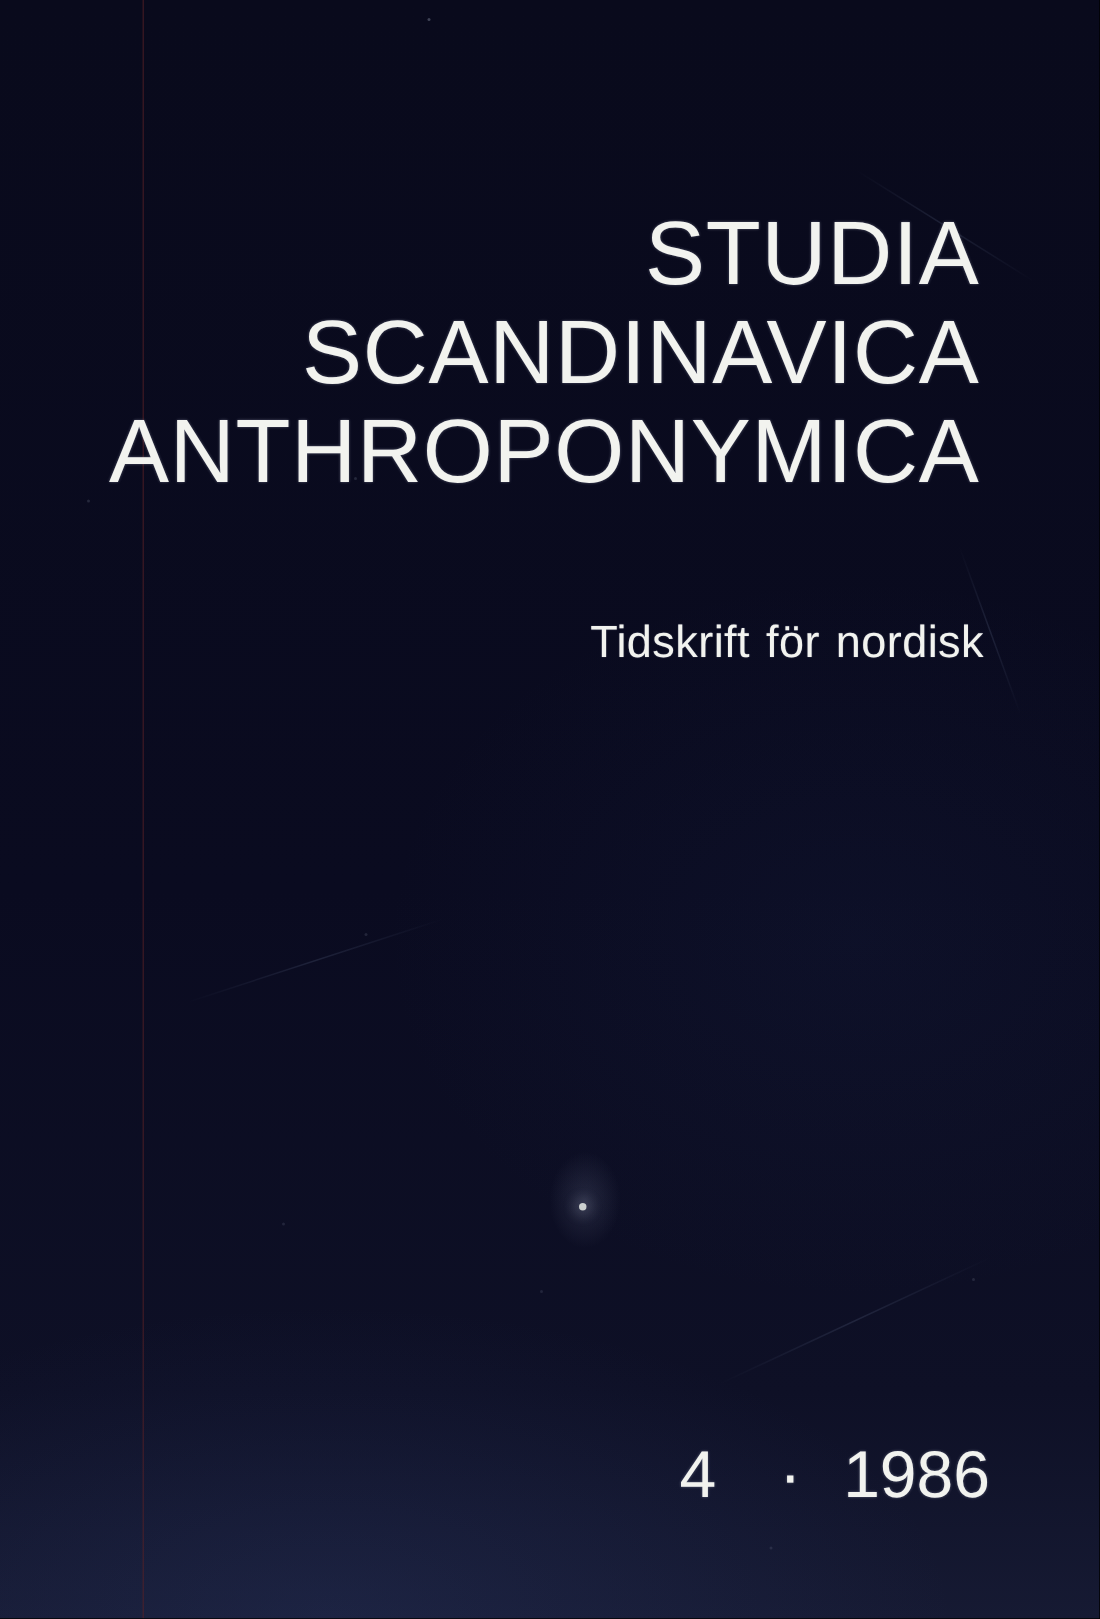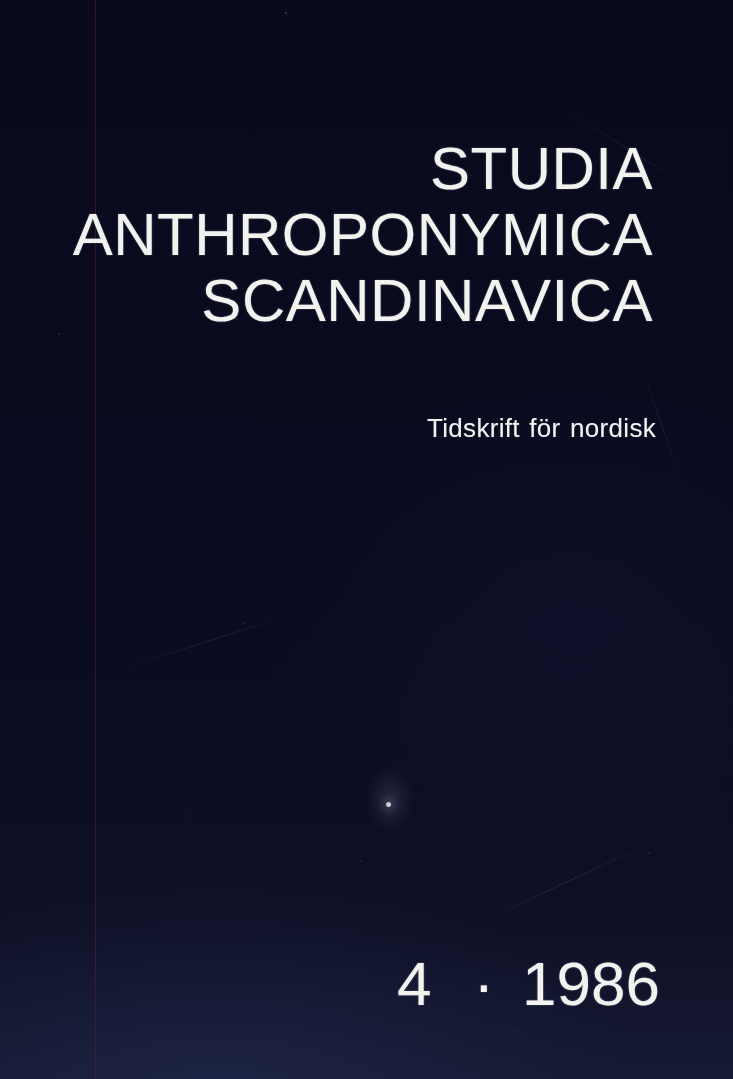--- a/index.html
+++ b/index.html
@@ -74,36 +74,36 @@
     white-space: nowrap;
   }
 
   .subtitle-block {
     position: absolute;
     top: 409px;
     left: 0;
     width: 100%;
     padding-right: 77px;
     text-align: right;
-    font-size: 26px;
+    font-size: 30px;
     line-height: 39px;
     letter-spacing: 0.3px;
     word-spacing: 2px;
     text-shadow: 0 0 1px rgba(225,232,255,0.35);
     white-space: nowrap;
   }
 
   .issue-line {
     position: absolute;
     top: 953px;
     left: 0;
     width: 100%;
     padding-right: 73px;
     text-align: right;
-    font-size: 62px;
+    font-size: 44px;
     line-height: 62px;
     text-shadow: 0 0 2px rgba(225,232,255,0.35);
     white-space: nowrap;
   }
   .issue-line .sep {
     display: inline-block;
     margin: 0 28px 0 42px;
   }
 </style>
 </head>
@@ -124,22 +124,22 @@
     <span class="speck" style="left:513px; top:1031px; opacity:.4;"></span>
     <span class="speck bright" style="left:386px; top:802px;"></span>
     <span class="scratch" style="left:560px; top:150px; width:140px; transform:rotate(32deg);"></span>
     <span class="scratch" style="left:120px; top:640px; width:180px; transform:rotate(-18deg);"></span>
     <span class="scratch" style="left:470px; top:880px; width:200px; transform:rotate(-25deg);"></span>
     <span class="scratch" style="left:600px; top:420px; width:120px; transform:rotate(70deg);"></span>
   </div>
 
   <div class="title-block">
     <div>STUDIA</div>
+    <div>SCANDINAVICA</div>
     <div>ANTHROPONYMICA</div>
-    <div>SCANDINAVICA</div>
   </div>
 
   <div class="subtitle-block">
     <div>Tidskrift för nordisk</div>
   </div>
 
   <div class="issue-line">
     <span>4</span><span class="sep">·</span><span>1986</span>
   </div>
 

